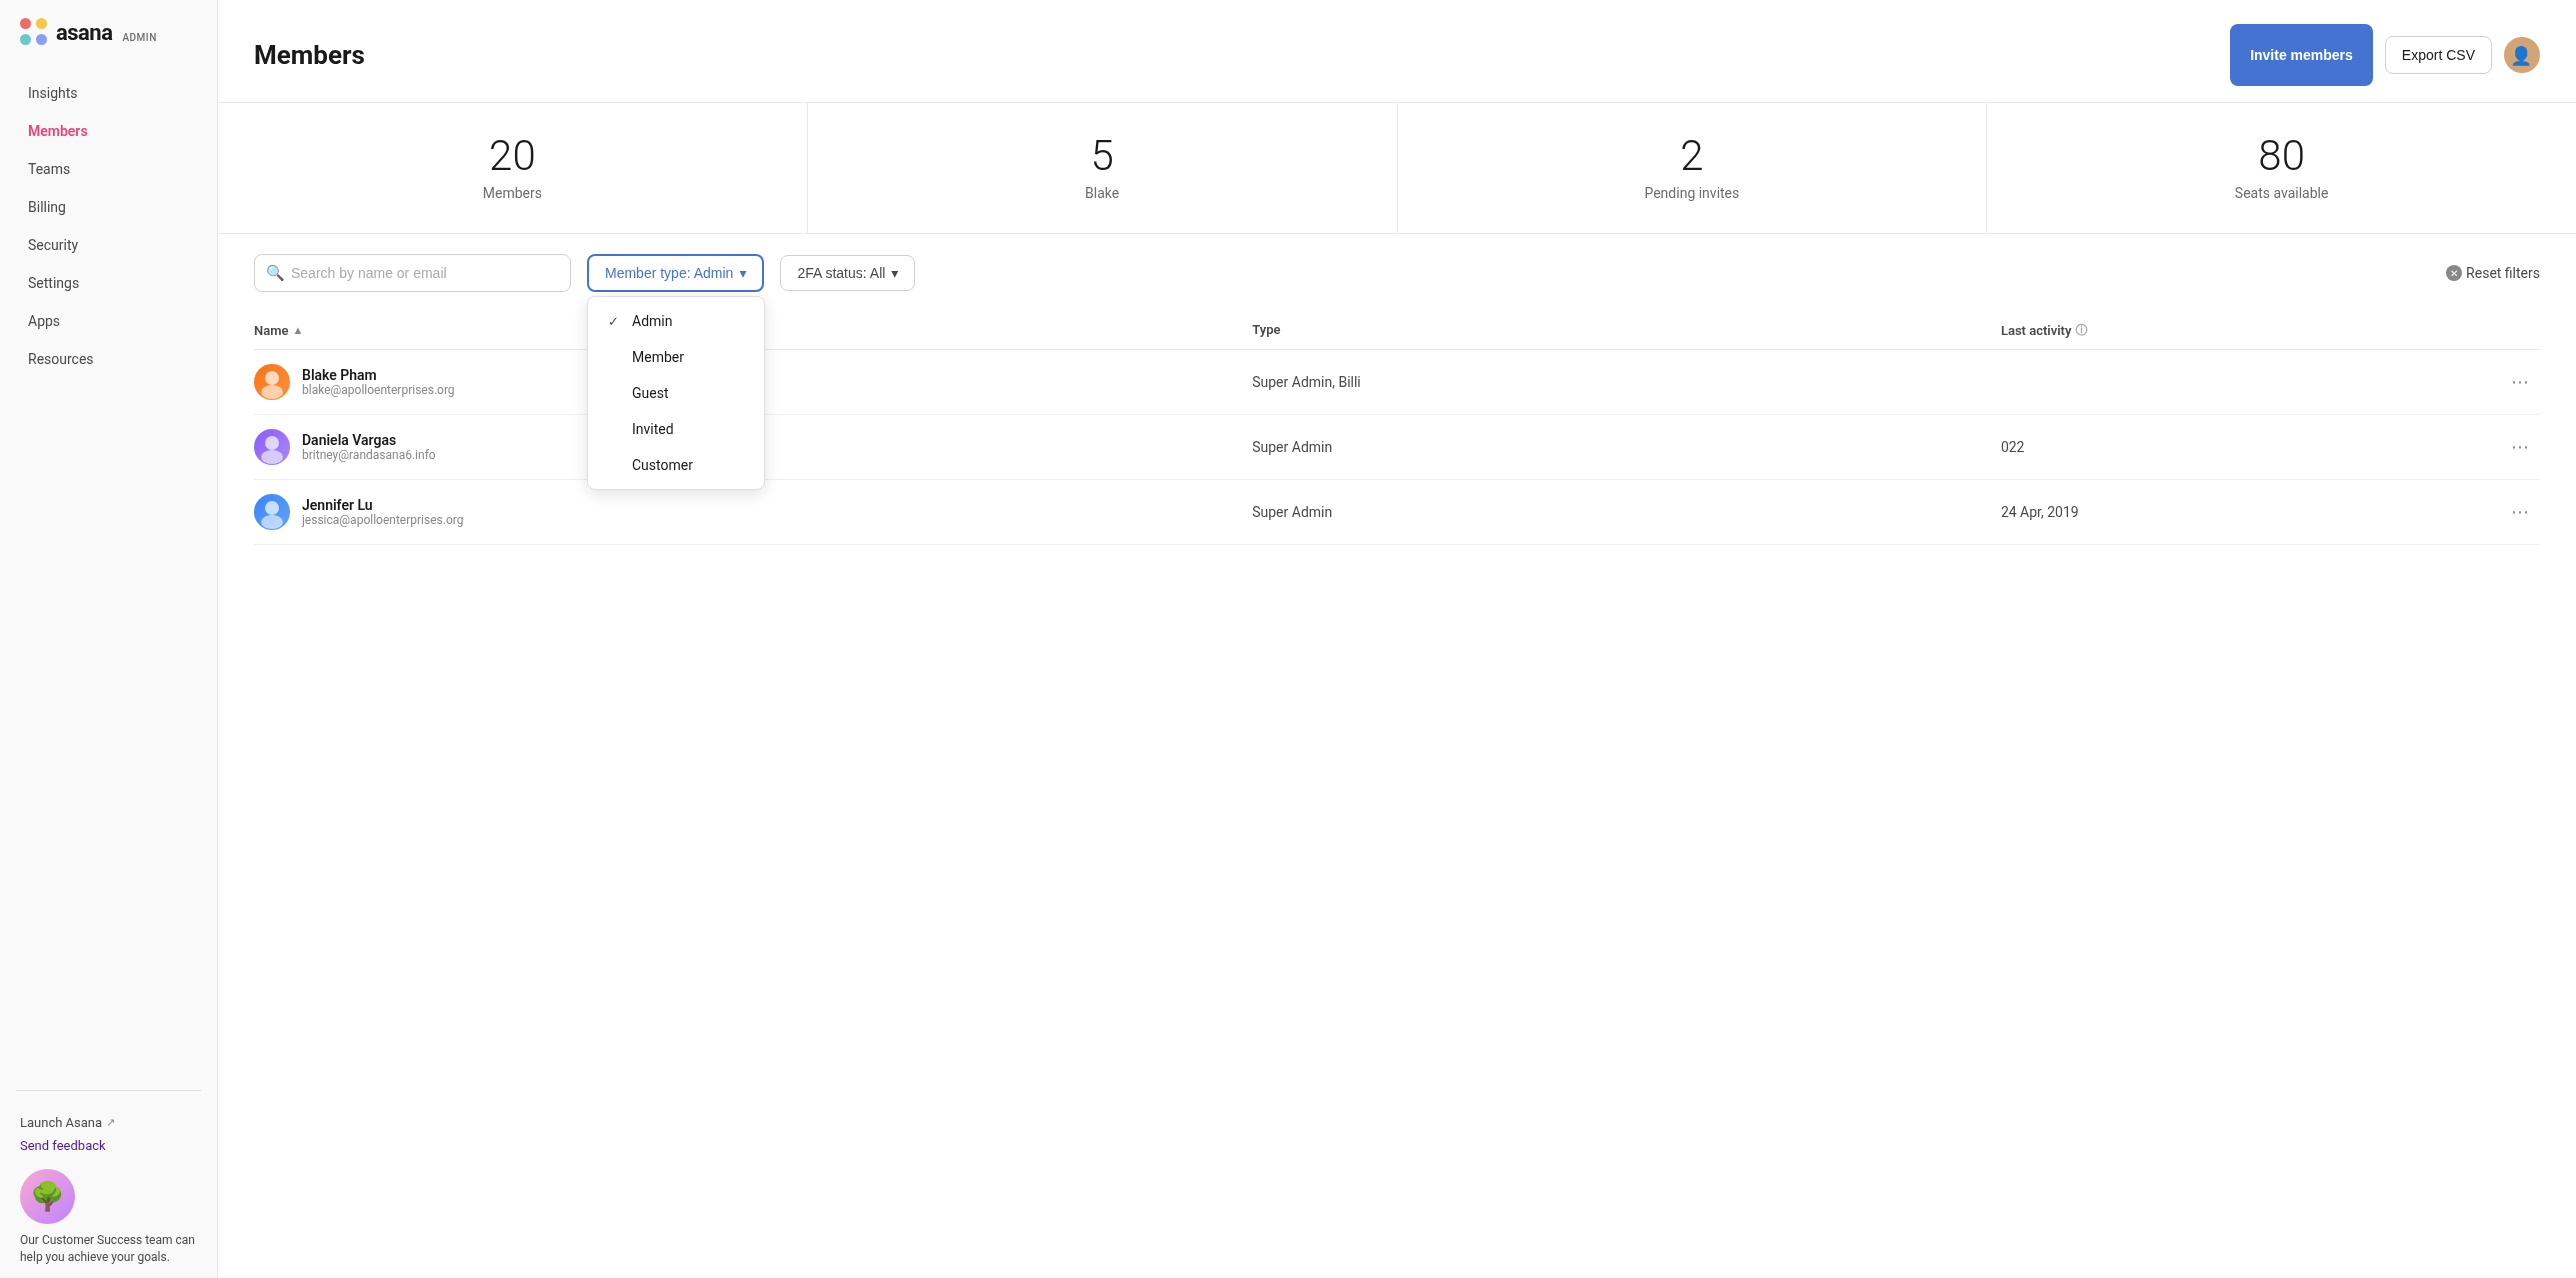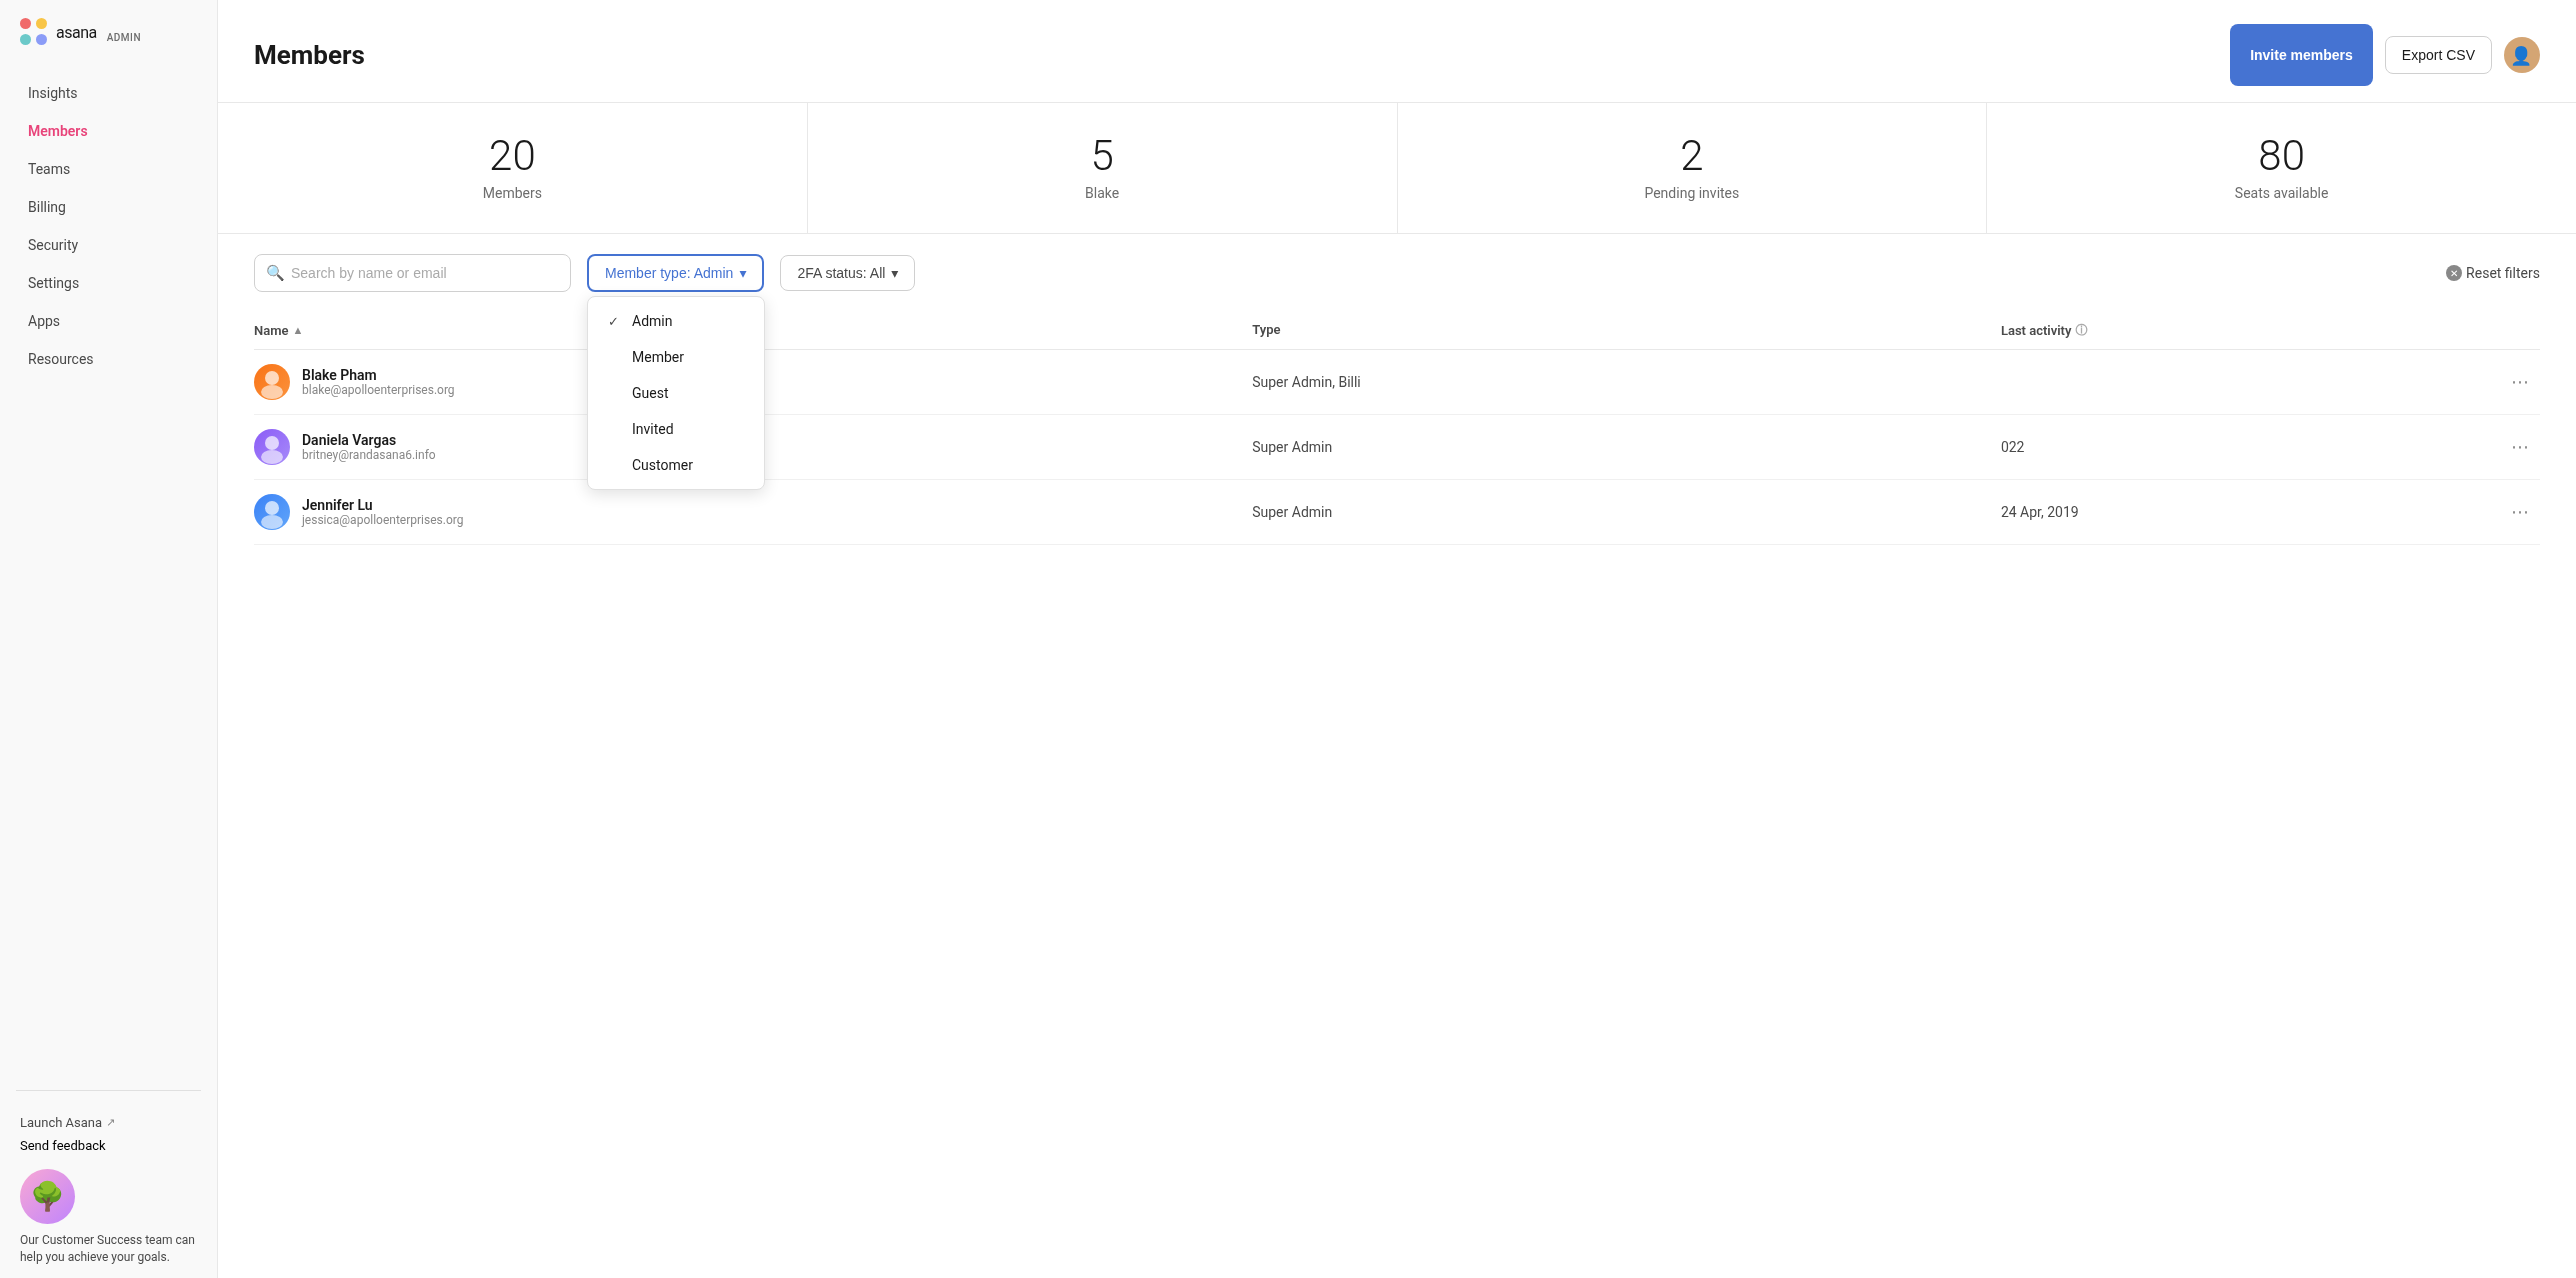--- a/index.html
+++ b/index.html
@@ -32,21 +32,21 @@
       grid-template-columns: 1fr 1fr;
       gap: 3px;
       width: 28px;
       height: 28px;
     }
     .dot { width: 11px; height: 11px; border-radius: 50%; }
     .dot-tl { background: #f06a6a; }
     .dot-tr { background: #f8c547; }
     .dot-bl { background: #6bc9c9; }
     .dot-br { background: #8b9cf7; }
-    .asana-wordmark { font-size: 16px; font-weight: 400; color: #1a1a1a; letter-spacing: -0.5px; }
+    .asana-wordmark { font-size: 22px; font-weight: 700; color: #1a1a1a; letter-spacing: -0.5px; }
     .admin-badge { font-size: 10px; color: #6d6d6d; font-weight: 500; text-transform: uppercase; letter-spacing: 0.5px; margin-left: 2px; align-self: flex-end; margin-bottom: 3px; }
 
     .sidebar-nav { display: flex; flex-direction: column; padding: 4px 0; flex: 1; }
     .sidebar-item {
       padding: 10px 20px;
       font-size: 14px;
       color: #4a4a4a;
       cursor: pointer;
       border-radius: 6px;
       margin: 1px 8px;
@@ -60,21 +60,21 @@
     .launch-asana {
       font-size: 13px;
       color: #4a4a4a;
       display: flex;
       align-items: center;
       gap: 4px;
       cursor: pointer;
       margin-bottom: 8px;
     }
     .launch-asana .ext-icon { font-size: 11px; color: #888; }
-    .send-feedback { font-size: 13px; color: #000000; cursor: pointer; margin-bottom: 16px; }
+    .send-feedback { font-size: 13px; color: #4c1d95; cursor: pointer; margin-bottom: 16px; }
 
     .customer-success-card {
       display: flex;
       flex-direction: column;
       align-items: flex-start;
       gap: 8px;
     }
     .cs-avatar {
       width: 55px;
       height: 55px;

